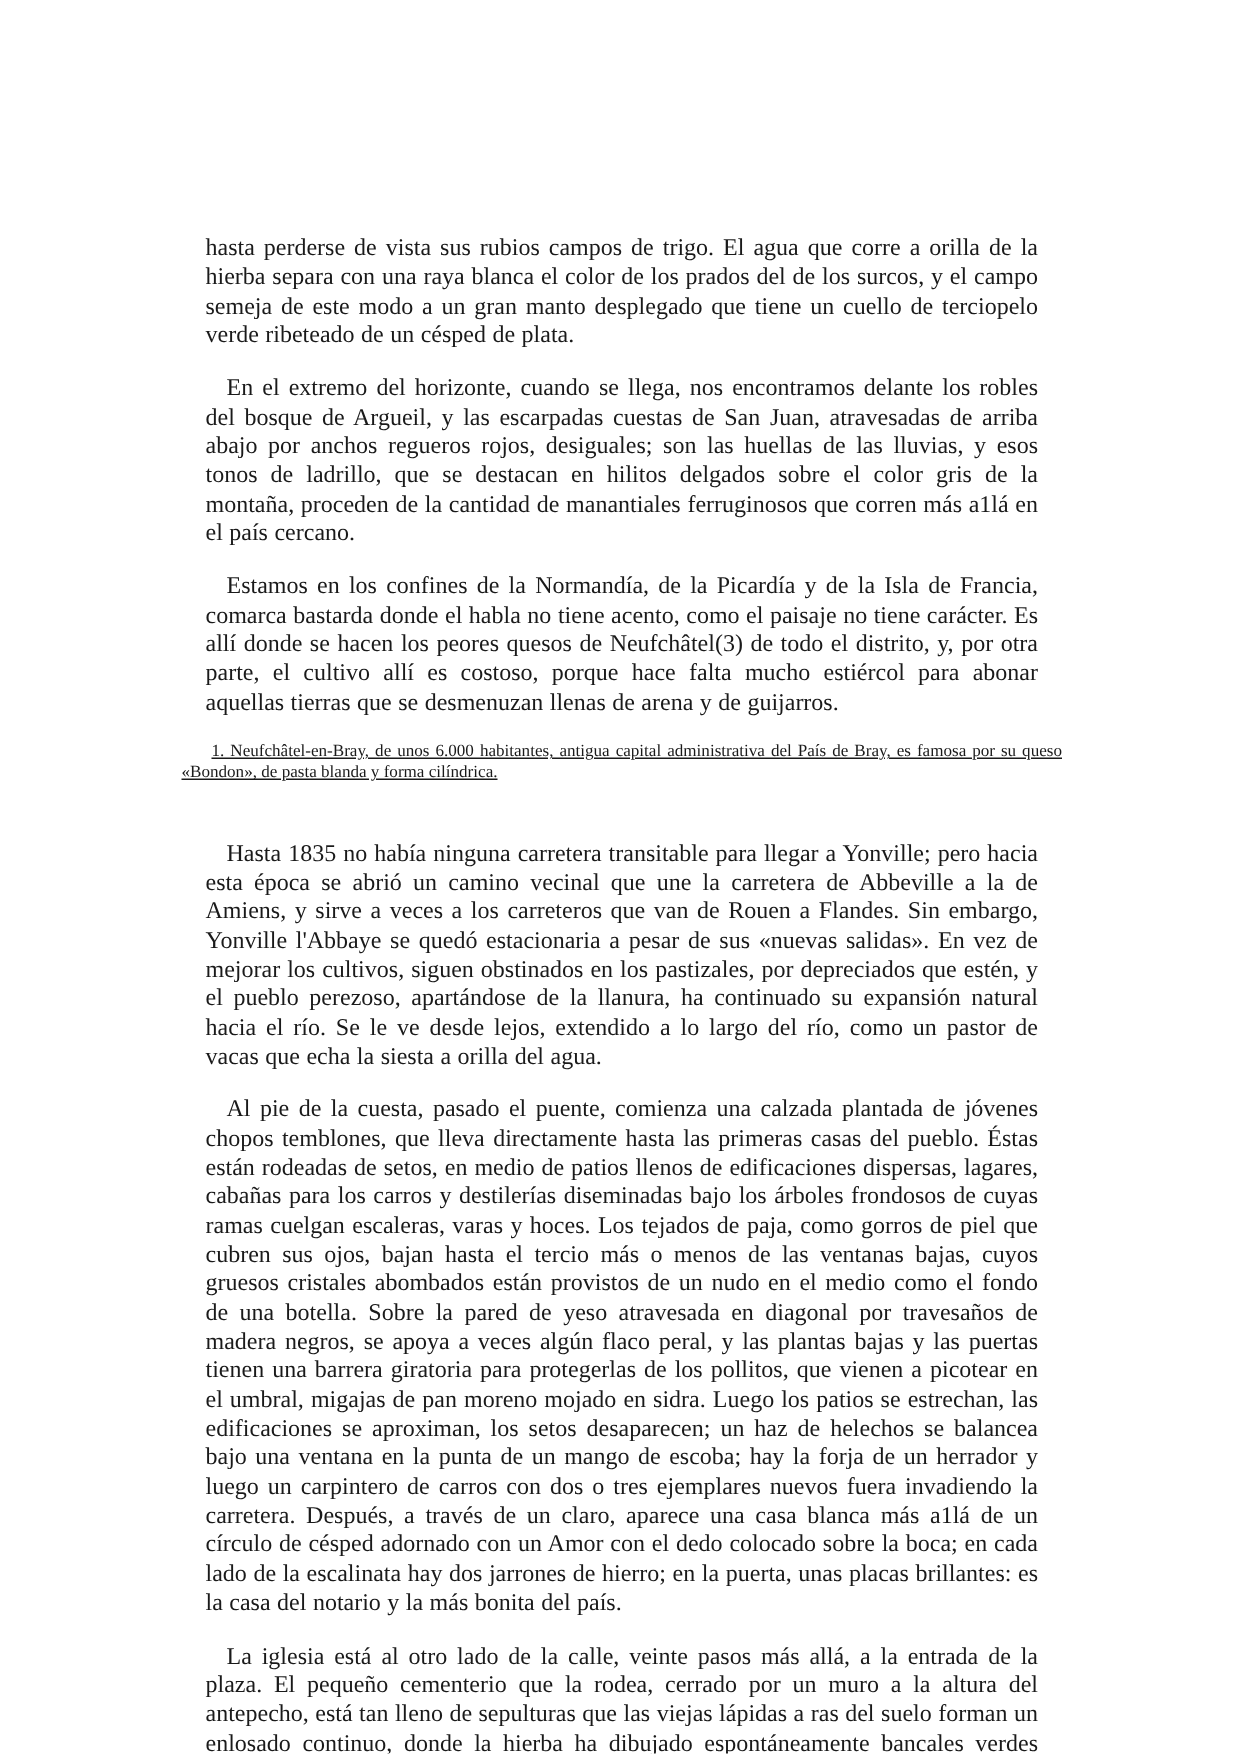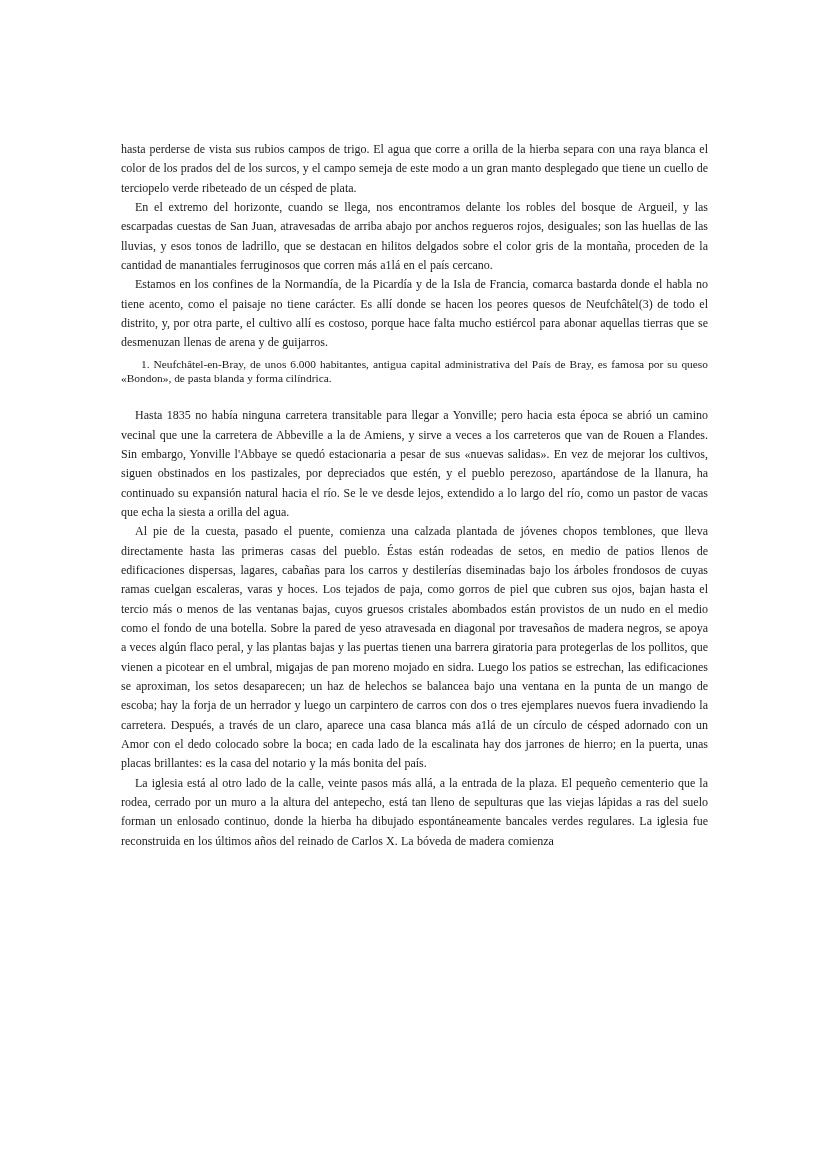--- a/index.html
+++ b/index.html
@@ -23,39 +23,40 @@
     background: #ffffff;
     box-sizing: border-box;
   }
   .text-column {
     position: absolute;
     left: 121px;
     top: 140px;
     width: 587px;
   }
   p.body-par {
-    margin: 0;
+    margin: 16px;
     padding: 0;
-    font-size: 12px;
+    font-size: 16px;
     line-height: 19.35px;
     text-align: justify;
     text-indent: 14px;
     hyphens: none;
     word-spacing: 0.02em;
   }
   p.body-par.no-indent {
     text-indent: 0;
   }
   p.footnote {
     margin: 4px 0 0 0;
     padding: 0;
     font-size: 11.4px;
     line-height: 14.2px;
     text-align: justify;
     text-indent: 20px;
+    text-decoration: underline;
   }
   .gap-after-footnote {
     height: 21px;
   }
 </style>
 </head>
 <body>
 
 <div class="page">
   <div class="text-column">

